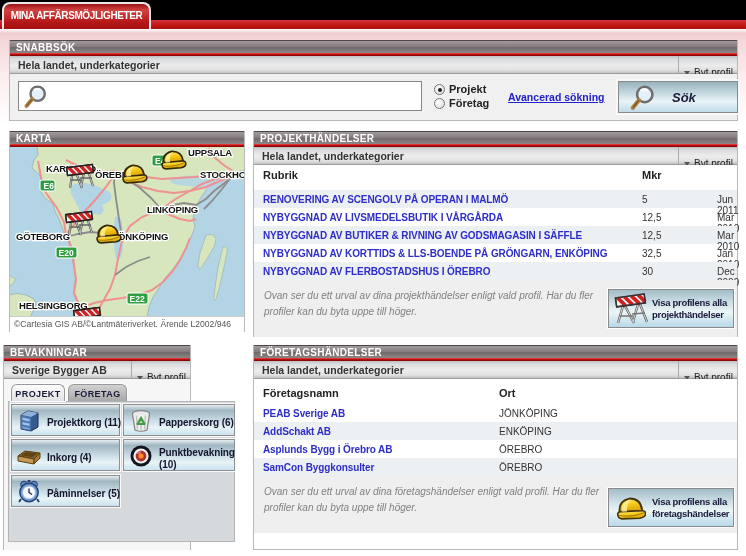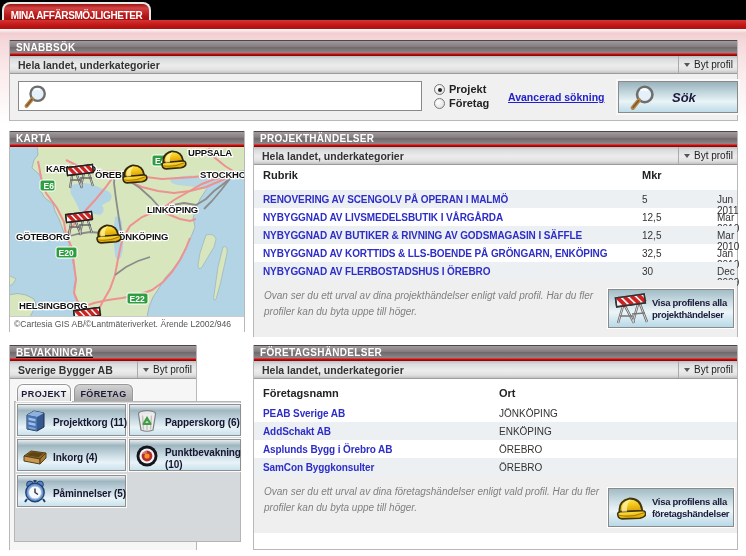--- a/index.html
+++ b/index.html
@@ -6,39 +6,39 @@
   font-family:"Liberation Sans", sans-serif; }
 #page { position:relative; width:746px; height:556px; }
 .abs { position:absolute; }
 
 
 #topblack { left:0; top:0; width:746px; height:20px; background:#000; }
 #redbar { left:0; top:20px; width:746px; height:9px;
   background:linear-gradient(180deg,#d63434,#c01616 60%,#ad0f0f); }
 #pinkbg { left:0; top:29px; width:746px; height:95px;
   background:linear-gradient(180deg,#ffffff 0px,#f2cdd1 4px,#f5d8da 12px,#fbeced 45px,#ffffff 95px); }
-#tab { left:2px; top:2px; width:149px; height:18px;
+#tab { left:2px; top:2px; width:149px; height:27px;
   border-radius:8px 8px 0 0; border:2px solid #e8e8e8; border-bottom:none;
   background:linear-gradient(180deg,#9b1212 0%,#d04343 25%,#c92f2f 45%,#b31616 75%,#a50f0f 100%);
   color:#fff; font-size:10px; font-weight:bold; text-align:center;
   line-height:24px; letter-spacing:-0.4px; white-space:nowrap; }
 
 
 .phdr { height:13px; border-top:1px solid #4c4648;
   background:linear-gradient(180deg,#a19b9d 0%,#867e81 45%,#716a6d 55%,#8d8587 100%);
   color:#fff; font-size:10px; font-weight:bold; padding:1px 0 0 6px;
   letter-spacing:0.3px; position:relative; line-height:11px; }
 .redline { height:3px; background:linear-gradient(180deg,#f25050,#c01212 40%,#7c0202); }
 .prow { height:18px; border-bottom:1px solid #9c9c9c;
   background:linear-gradient(180deg,#bcc0c2 0%,#dadcdd 18%,#ececec 55%,#e2e2e2 82%,#c2c2c2 100%);
   font-size:10.5px; font-weight:bold; color:#333; position:relative; }
 .prow .lbl { position:absolute; left:8px; top:3px; }
 .byt { position:absolute; right:0; top:0; height:17px; width:59px;
   border-left:1px solid #aaa; font-size:10px; font-weight:normal; color:#222;
-  padding:3px 0 0 0; white-space:nowrap; }
+  padding:11px 0 0 0; white-space:nowrap; }
 .byt .tri { display:inline-block; width:0; height:0; border-left:3.5px solid transparent;
   border-right:3.5px solid transparent; border-top:4.5px solid #555; margin:0 4px 1px 5px; }
 
 .panel { position:absolute; border-left:1px solid #b8b8b8; border-right:1px solid #b8b8b8;
   border-bottom:1px solid #b8b8b8; background:#fff; }
 
 
 #snabb { left:9px; top:40px; width:729px; height:81px; }
 #sbody { position:relative; height:46px; background:#f0f0f0; }
 #sinput { position:absolute; left:8px; top:7px; width:404px; height:30px;
@@ -74,21 +74,21 @@
 .notes { position:relative; background:#efefef; font-size:10px; font-style:italic;
   color:#808080; }
 .notes .txt { position:absolute; left:10px; top:8px; line-height:16px; }
 .bigbtn { position:absolute; right:3px; top:9px; width:126px; height:39px; font-style:normal;
   border:1px solid #8a8a8a; outline:1px solid #fff;
   background:linear-gradient(180deg,#a2bcc6 0%,#cfe0e6 35%,#ecf5f8 60%,#b8d9e8 100%); }
 .bigbtn .t { position:absolute; left:43px; top:7px; font-size:9.5px; font-weight:bold;
   color:#1a1a3a; line-height:12px; white-space:nowrap; letter-spacing:-0.3px; }
 
 
-#bev { left:9px; top:345px; width:188px; height:205px; background:#f6f6f6;text-decoration:underline; }
+#bev { left:3px; top:345px; width:188px; height:205px; background:#f6f6f6; }
 #bevbody { position:relative; height:171px; background:#f6f6f6; }
 .tabbtn { position:absolute; top:5px; height:17px; font-size:9px; letter-spacing:0.4px; font-weight:bold;
   color:#1a1a3a; text-align:center; border:1px solid #999; border-bottom:none;
   border-radius:6px 6px 0 0; padding-top:4px; box-shadow:0 0 0 1px #fdfdfd; }
 #tabp { left:7px; width:54px; background:linear-gradient(180deg,#fdfdfd,#e2e2e2); z-index:3; }
 #tabf { left:64px; width:59px; background:linear-gradient(180deg,#d2d2d2,#a8a8a8); }
 #bevin { position:absolute; left:4px; top:22px; width:227px; height:141px;
   background:#d5d9db; border:1px solid #b5b5b5; }
 .bbtn { position:absolute; width:109px; height:32px; border:1px solid #8f8f8f; outline:1px solid #fbfbfb;
   background:linear-gradient(180deg,#e6edf0 0%,#9fb6c0 18%,#cfe0e8 55%,#e8f3f7 75%,#cae2ee 100%);

